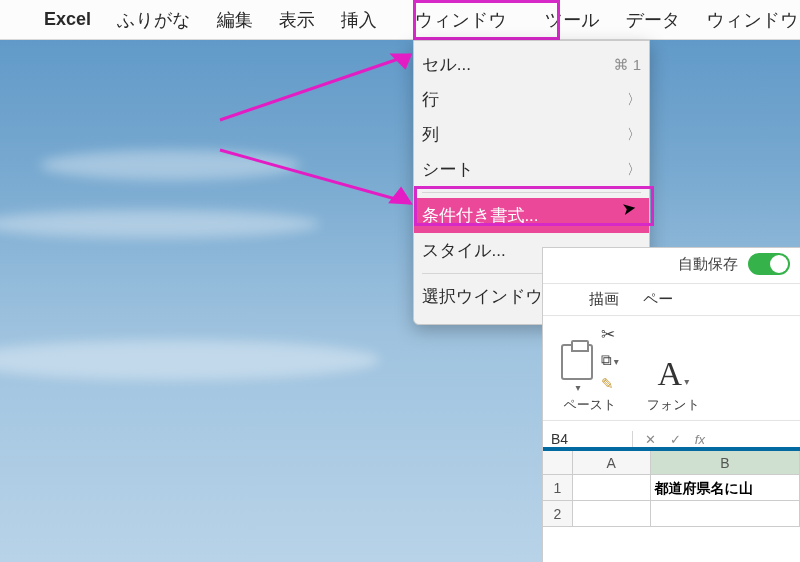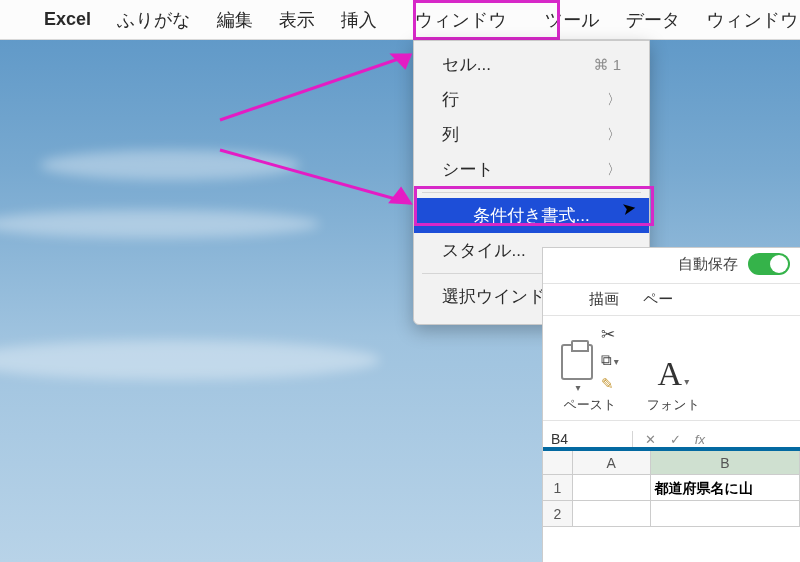--- a/index.html
+++ b/index.html
@@ -23,23 +23,23 @@
     position: absolute; border: 3px solid #d728c8; pointer-events: none;
   }
   
   .dropdown {
     position: absolute; top: 40px; left: 413px; width: 237px;
     background: #f2f2f2; border: 1px solid #c9c9c9; border-radius: 0 0 6px 6px;
     box-shadow: 0 6px 18px rgba(0,0,0,0.25); padding: 6px 0 10px 0;
   }
   .dm-item {
     display: flex; align-items: center; justify-content: space-between;
-    padding: 6px 28px; font-size: 17px; color: #2a2a2a; cursor: default;
-  }
-  .dm-item.highlighted { background: #1d4ed8; color: #fff; justify-content: center; }
+    padding: 6px 8px; font-size: 17px; color: #2a2a2a; cursor: default;
+  }
+  .dm-item.highlighted { background: #ec4899; color: #fff; }
   .dm-sep { height: 1px; background: #d5d5d5; margin: 5px 8px; }
   .shortcut { color: #8d8d8d; font-size: 15px; }
   .chev { color: #6a6a6a; font-size: 14px; }
   .cursor { position: absolute; top: 198px; left: 622px; font-size: 17px; color: #000; transform: rotate(-10deg); pointer-events:none;}
   
   .arrow { position: absolute; stroke: #e41cc4; stroke-width: 3; fill: #e41cc4; }
   
   .excel-win {
     position: absolute; right: 0; top: 247px; width: 258px; height: 315px;
     background: #fff; border-left: 1px solid #ccc; border-top: 1px solid #ccc;

